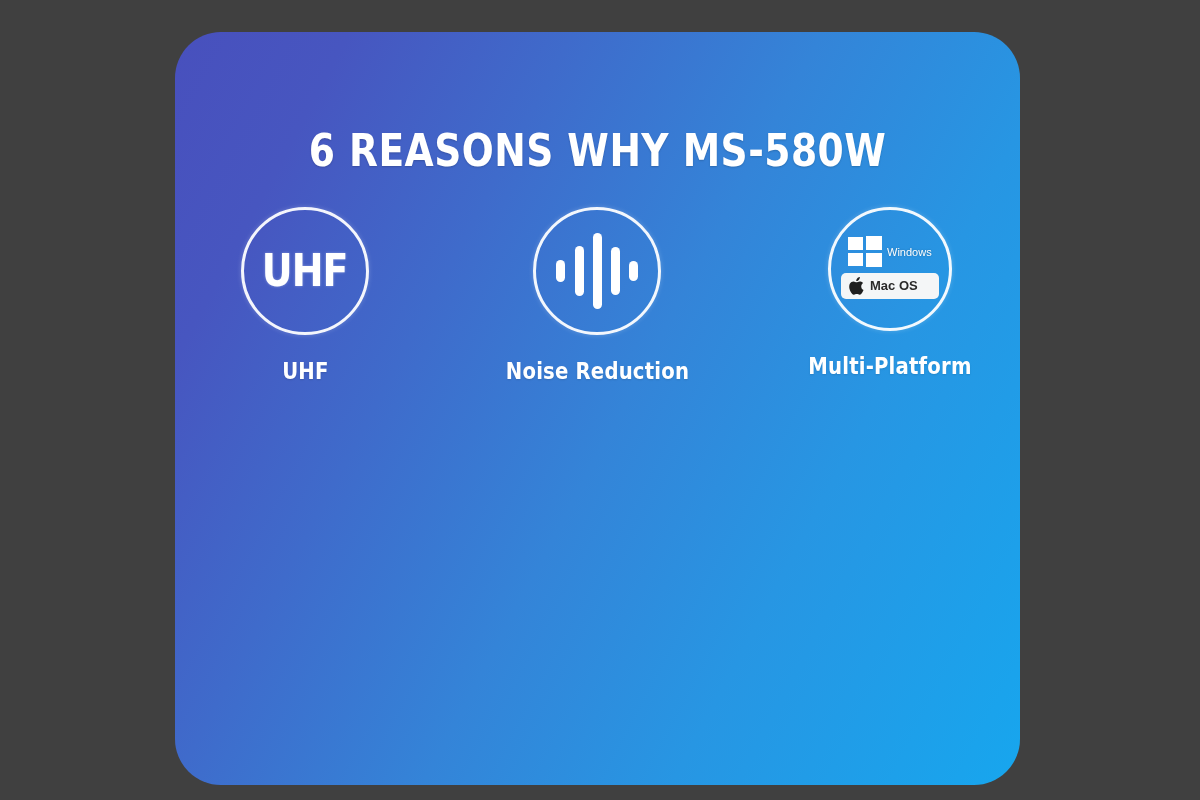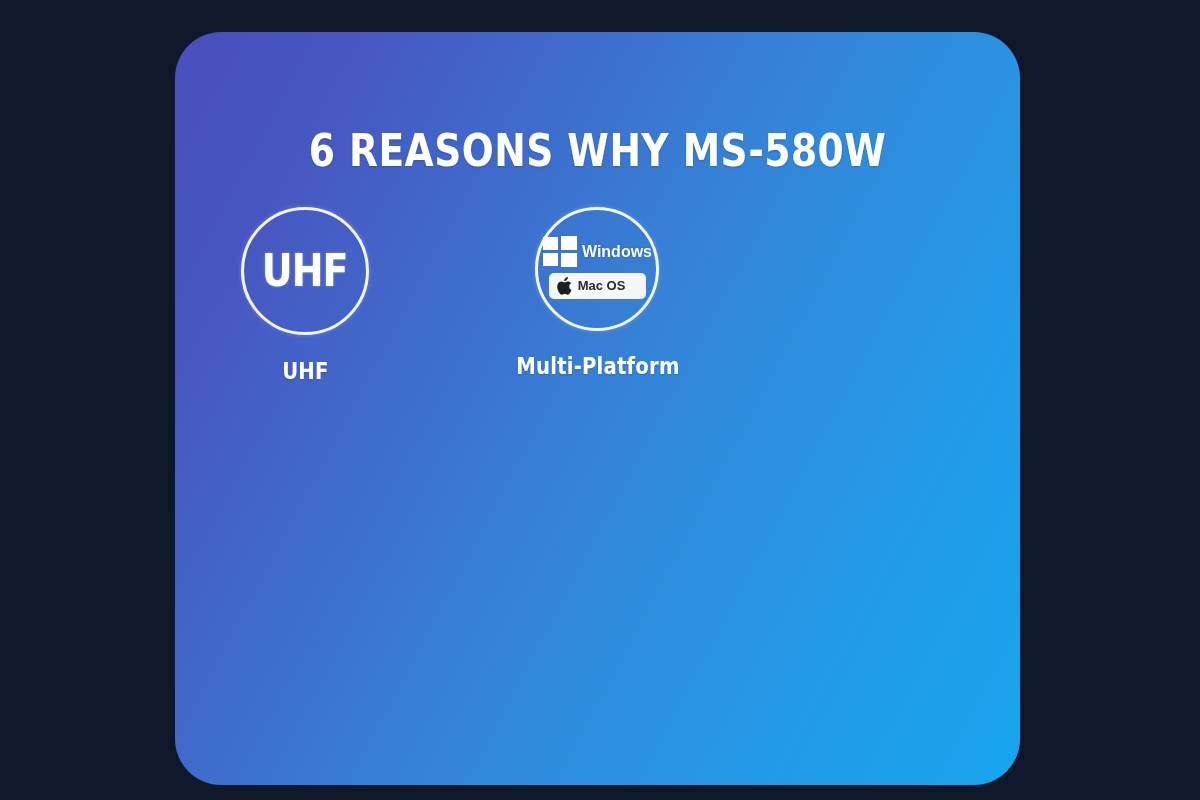--- a/index.html
+++ b/index.html
@@ -13,21 +13,21 @@
     height: 800px;
     overflow: hidden;
     font-family: "Liberation Sans", sans-serif;
   }
 
   
   .canvas {
     position: relative;
     width: 1200px;
     height: 800px;
-    background: #0f172a;
+    background: #404040;
   }
 
   
   .card {
     position: absolute;
     left: 175px;
     top: 32px;
     width: 845px;
     height: 753px;
     border-radius: 46px;
@@ -128,22 +128,22 @@
     gap: 5px;
     transform: translateY(-2px);
   }
   .os-row {
     display: flex;
     align-items: center;
     gap: 5px;
   }
   .win-text {
     color: #ffffff;
-    font-size: 16px;
-    font-weight: bold;
+    font-size: 11px;
+    font-weight: normal;
     font-family: "Liberation Sans Narrow", "Liberation Sans", sans-serif;
     letter-spacing: 0px;
     text-shadow: 0 0 2px rgba(0,0,0,0.25);
   }
   .mac-pill {
     background: #f4f6f7;
     border-radius: 5px;
     padding: 3px 21px 3px 7px;
     display: flex;
     align-items: center;
@@ -168,20 +168,34 @@
     <div class="grid">
 
       <div class="cell">
         <div class="ring">
           <span class="ring-text">UHF</span>
         </div>
         <div class="label">UHF</div>
       </div>
 
 
+      <div class="cell">
+        <div class="ring">
+          <svg class="glyph" width="86" height="80" viewBox="0 0 86 80" aria-hidden="true">
+            <g fill="#ffffff">
+              <rect x="2" y="29" width="9" height="22" rx="4.5"></rect>
+              <rect x="21" y="15" width="9" height="50" rx="4.5"></rect>
+              <rect x="39" y="2" width="9" height="76" rx="4.5"></rect>
+              <rect x="57" y="16" width="9" height="48" rx="4.5"></rect>
+              <rect x="75" y="30" width="9" height="20" rx="4.5"></rect>
+            </g>
+          </svg>
+        </div>
+        <div class="label">Noise Reduction</div>
+      </div>
 
 
 
       <div class="cell row2">
         <div class="ring small">
           <div class="os-stack">
             <div class="os-row">
               <svg class="glyph" width="34" height="32" viewBox="0 0 34 32" aria-hidden="true">
                 <g fill="#ffffff">
                   <rect x="0" y="1" width="15" height="13"></rect>

